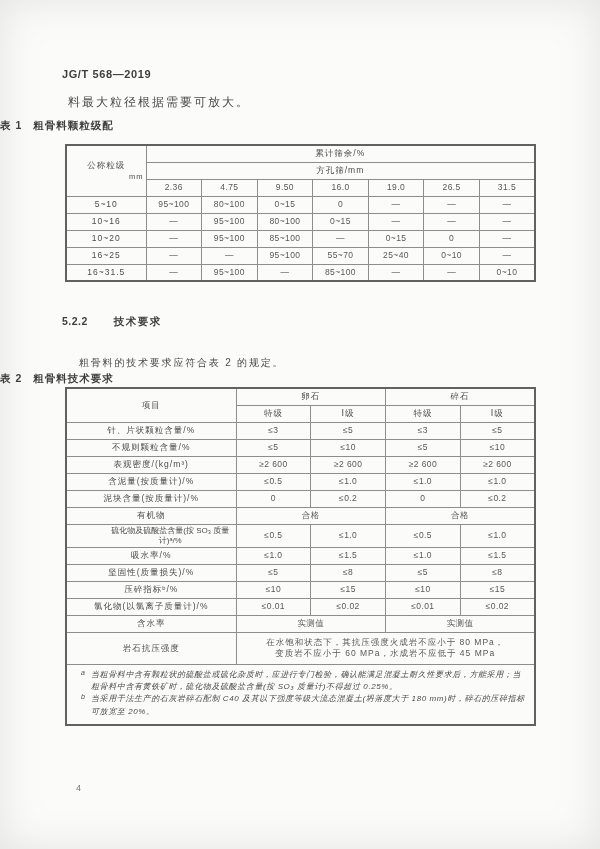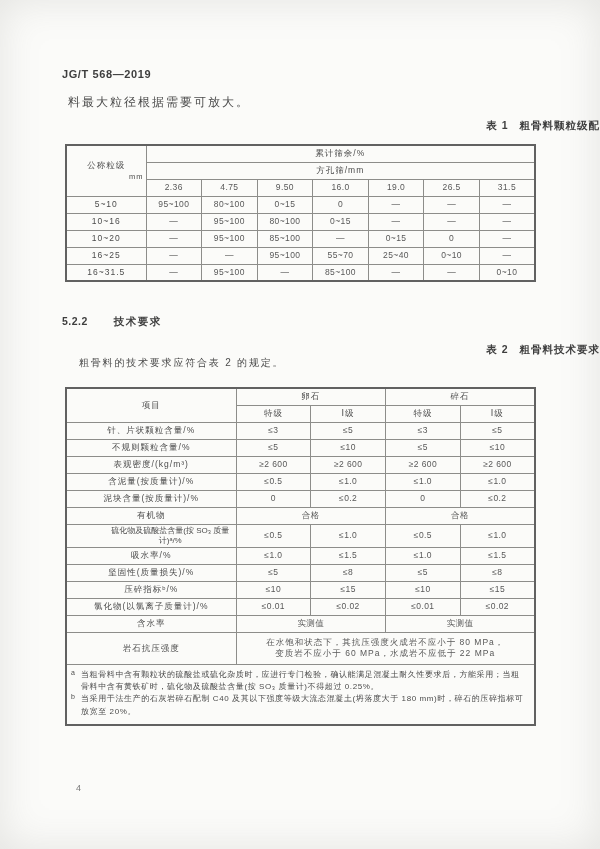--- a/index.html
+++ b/index.html
@@ -15,25 +15,25 @@
   .abs { position:absolute; }
   .doc-header {
     top:68px; left:62px;
     font-size:11px; font-weight:bold; color:#3e3e3e; letter-spacing:0.6px;
   }
   .intro {
     top:94px; left:68px;
     font-size:12px; color:#4b4b4b; letter-spacing:2px;
   }
   .tbl-title {
-    left:0; width:600px; text-align:right;
+    left:0; width:600px; text-align:left;
     font-size:10.5px; font-weight:bold; color:#3e3e3e; letter-spacing:1px;
   }
   .t1 { top:119px; }
-  .t2 { top:343px; }
+  .t2 { top:372px; }
   .title-text { margin-left:11px; }
   .section-head {
     top:315px; left:62px;
     font-size:10.5px; font-weight:bold; color:#3e3e3e; letter-spacing:0.5px;
   }
   .section-head .sec-label { margin-left:26px; letter-spacing:1.5px; }
   .section-body {
     top:356px; left:79px;
     font-size:10px; color:#4b4b4b; letter-spacing:1.8px;
   }
@@ -50,22 +50,22 @@
     padding:1px 2px; height:17px; line-height:1.25;
     letter-spacing:0.4px;
   }
   .tbl { border:2px solid #616161; }
   .tbl td.lbl { color:#4c4c4c; letter-spacing:1px; }
   .col1-unit { display:block; font-size:7.5px; margin-top:1px;text-align:right; }
   .tbl2 td.lbl3 { font-size:8px; letter-spacing:0;padding-left:40px; }
   td.strength-cell { height:32px; }
   .strength-line { display:block; letter-spacing:1px; }
   td.footnote-cell {
-    text-align:left; height:auto; padding:4px 8px 6px 4px;
-    font-size:8px; color:#4c4c4c; line-height:1.55; letter-spacing:0.6px;
+    text-align:left; height:auto; padding:4px 8px 6px 14px;
+    font-size:8px; color:#4c4c4c; line-height:1.55; letter-spacing:0.6px;font-style:italic;
   }
   .footnote { display:flex; align-items:flex-start; }
   .fn-marker {
     flex:0 0 10px; font-size:7px; position:relative; top:-1px; text-align:left;
   }
   .fn-text { flex:1; }
   .page-number {
     top:783px; left:76px; font-size:9px; color:#7a7a7a;
   }
 </style>
@@ -270,21 +270,21 @@
   </tr>
   <tr>
     <td class="lbl">含水率</td>
     <td colspan="2">实测值</td>
     <td colspan="2">实测值</td>
   </tr>
   <tr>
     <td class="lbl">岩石抗压强度</td>
     <td colspan="4" class="strength-cell">
       <span class="strength-line">在水饱和状态下，其抗压强度火成岩不应小于 80 MPa，</span>
-      <span class="strength-line">变质岩不应小于 60 MPa，水成岩不应低于 22 MPa</span>
+      <span class="strength-line">变质岩不应小于 60 MPa，水成岩不应低于 45 MPa</span>
     </td>
   </tr>
   <tr>
     <td colspan="5" class="footnote-cell">
       <div class="footnote">
         <span class="fn-marker">a</span>
         <span class="fn-text">当粗骨料中含有颗粒状的硫酸盐或硫化杂质时，应进行专门检验，确认能满足混凝土耐久性要求后，方能采用；当粗骨料中含有黄铁矿时，硫化物及硫酸盐含量(按 SO₃ 质量计)不得超过 0.25%。</span>
       </div>
       <div class="footnote">
         <span class="fn-marker">b</span>

